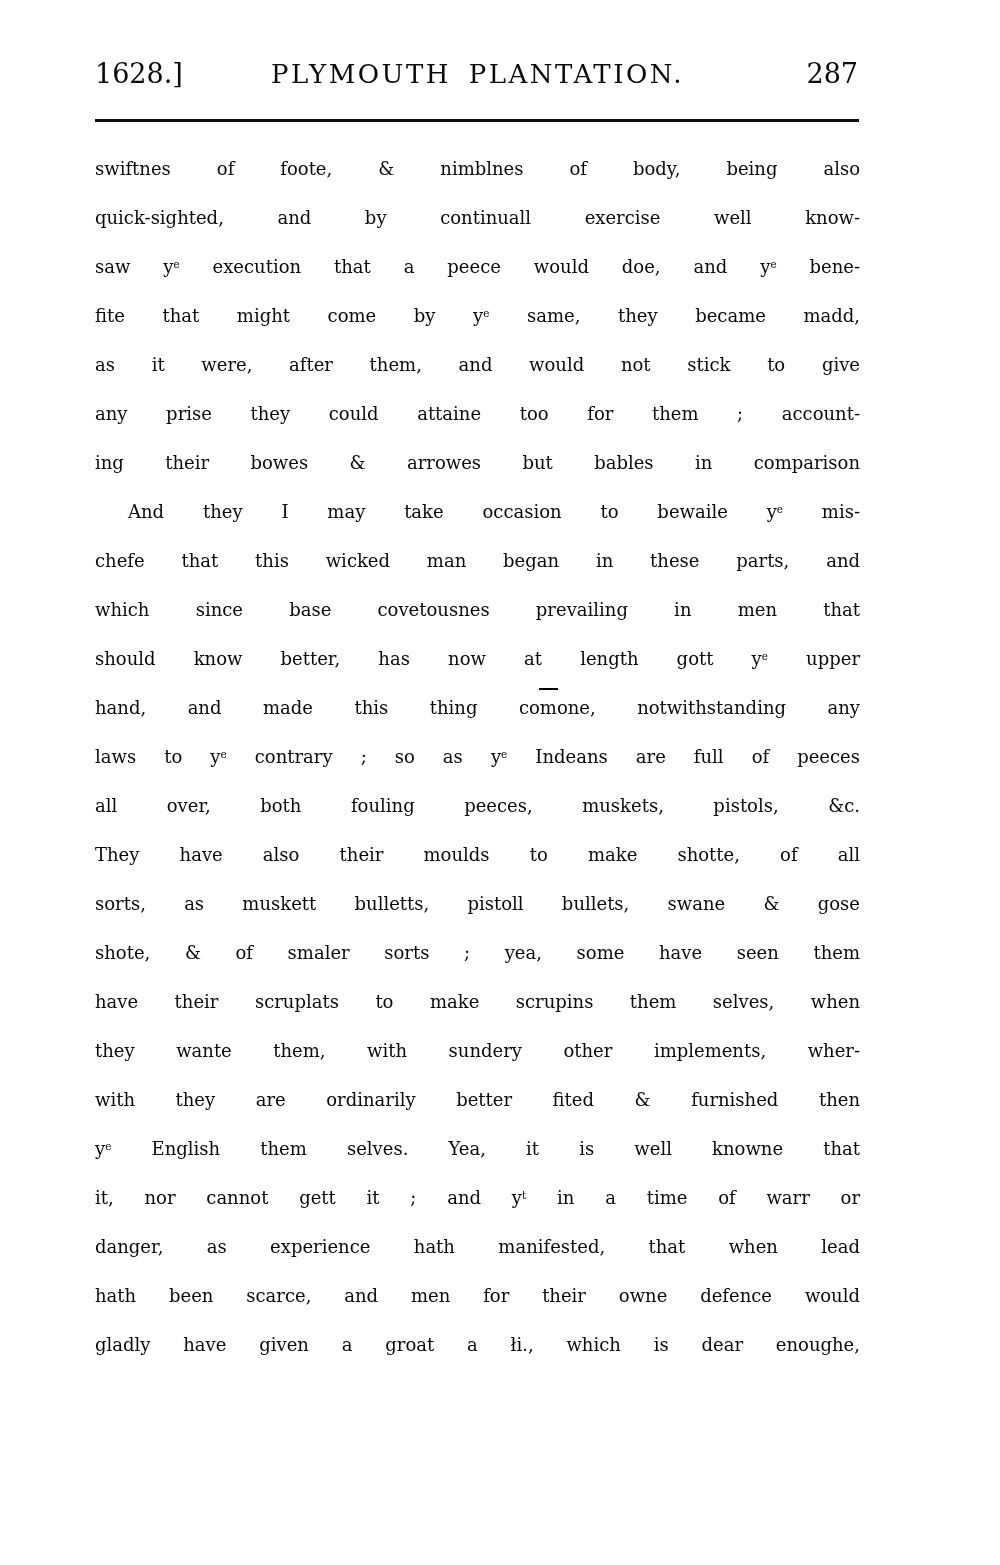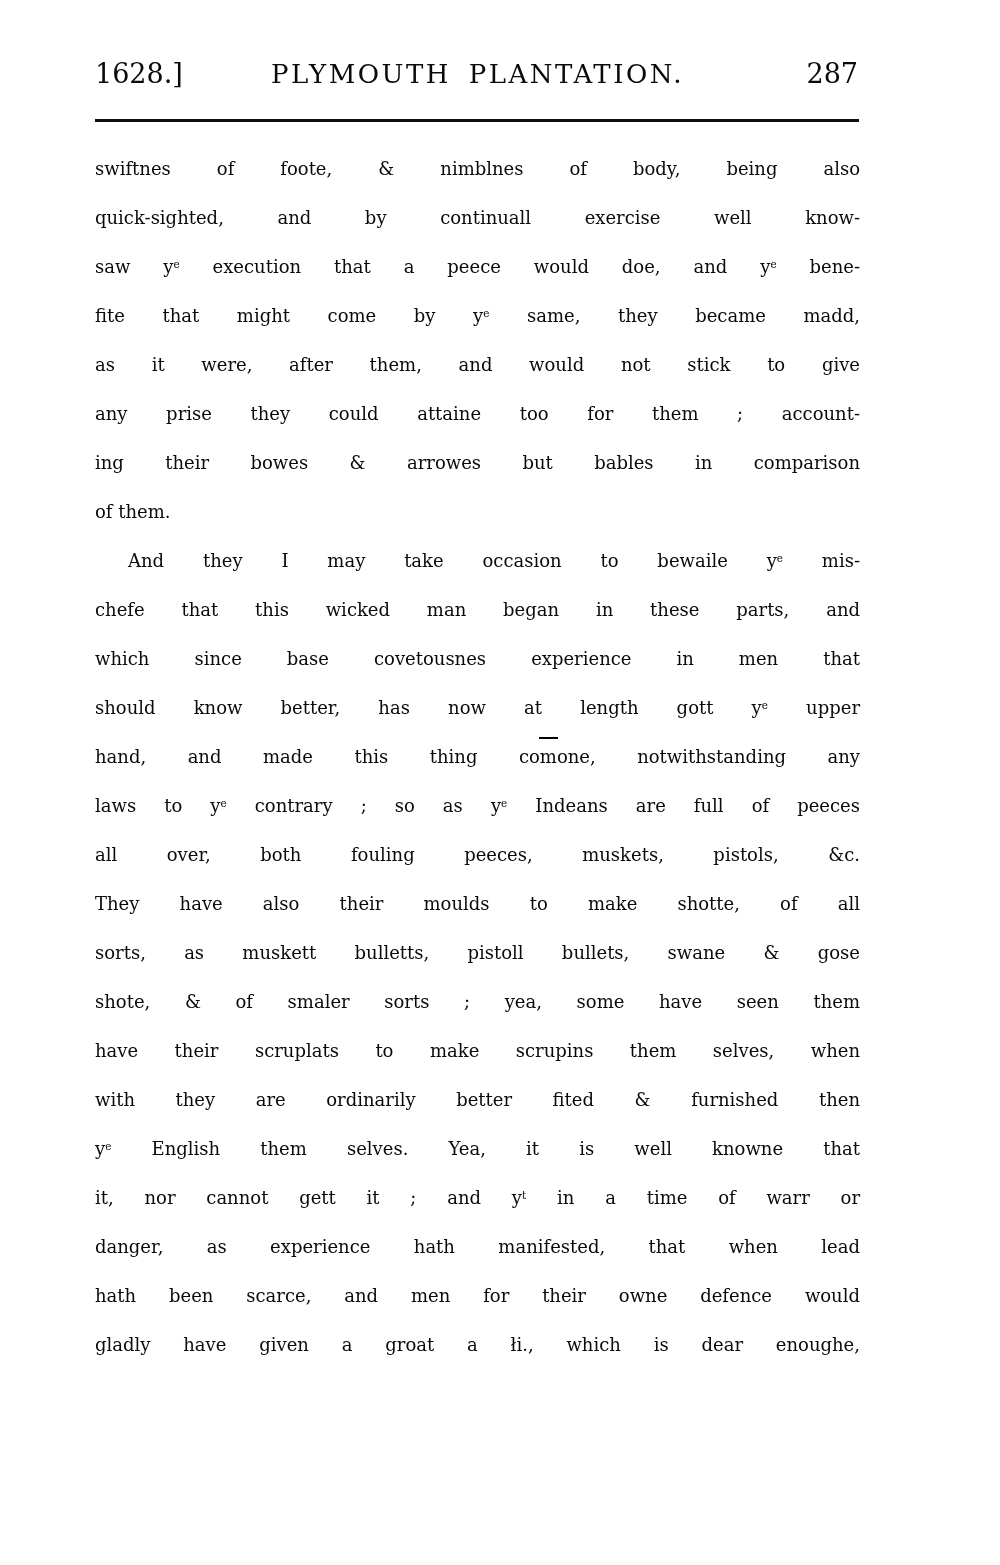--- a/index.html
+++ b/index.html
@@ -60,32 +60,32 @@
   <div class="header-rule"></div>
 
   <div class="body-text">
       <div class="line"><span>swiftnes of foote, &amp; nimblnes of body, being also</span></div>
       <div class="line"><span>quick-sighted, and by continuall exercise well know-</span></div>
       <div class="line"><span>saw y</span><sup>e</sup><span> execution that a peece would doe, and y</span><sup>e</sup><span> bene-</span></div>
       <div class="line"><span>fite that might come by y</span><sup>e</sup><span> same, they became madd,</span></div>
       <div class="line"><span>as it were, after them, and would not stick to give</span></div>
       <div class="line"><span>any prise they could attaine too for them ; account-</span></div>
       <div class="line"><span>ing their bowes &amp; arrowes but bables in comparison</span></div>
-      <div class="line no-just"><span>of them.</span></div>
       <div class="line indent"><span>And they I may take occasion to bewaile y</span><sup>e</sup><span> mis-</span></div>
       <div class="line"><span>chefe that this wicked man began in these parts, and</span></div>
-      <div class="line"><span>which since base covetousnes experience in men that</span></div>
+      <div class="line"><span>which since base covetousnes prevailing in men that</span></div>
       <div class="line"><span>should know better, has now at length gott y</span><sup>e</sup><span> upper</span></div>
       <div class="line"><span>hand, and made this thing co</span><span class="macron">m</span><span>one, notwithstanding any</span></div>
       <div class="line"><span>laws to y</span><sup>e</sup><span> contrary ; so as y</span><sup>e</sup><span> Indeans are full of peeces</span></div>
       <div class="line"><span>all over, both fouling peeces, muskets, pistols, &amp;c.</span></div>
       <div class="line"><span>They have also their moulds to make shotte, of all</span></div>
       <div class="line"><span>sorts, as muskett bulletts, pistoll bullets, swane &amp; gose</span></div>
       <div class="line"><span>shote, &amp; of smaler sorts ; yea, some have seen them</span></div>
       <div class="line"><span>have their scruplats to make scrupins them selves, when</span></div>
+      <div class="line"><span>they wante them, with sundery other implements, wher-</span></div>
       <div class="line"><span>with they are ordinarily better fited &amp; furnished then</span></div>
       <div class="line"><span>y</span><sup>e</sup><span> English them selves. Yea, it is well knowne that</span></div>
       <div class="line"><span>it, nor cannot gett it ; and y</span><sup>t</sup><span> in a time of warr or</span></div>
       <div class="line"><span>danger, as experience hath manifested, that when lead</span></div>
       <div class="line"><span>hath been scarce, and men for their owne defence would</span></div>
       <div class="line"><span>gladly have given a groat a łi., which is dear enoughe,</span></div>
     </div>
 
 </div>
 

